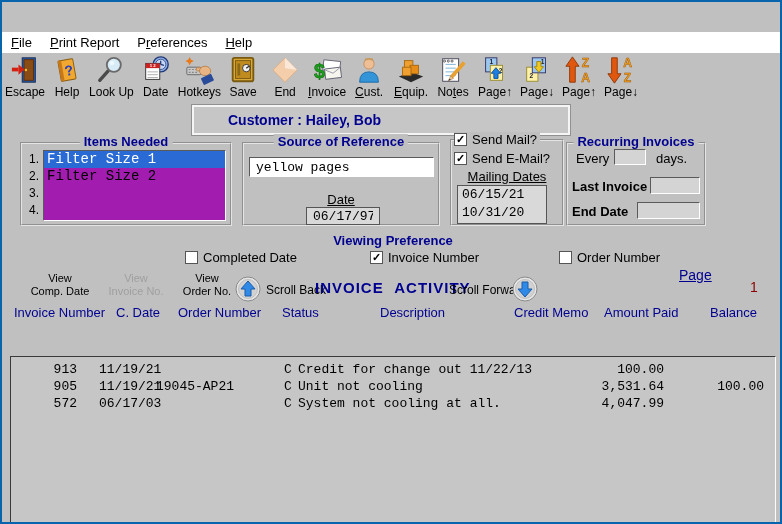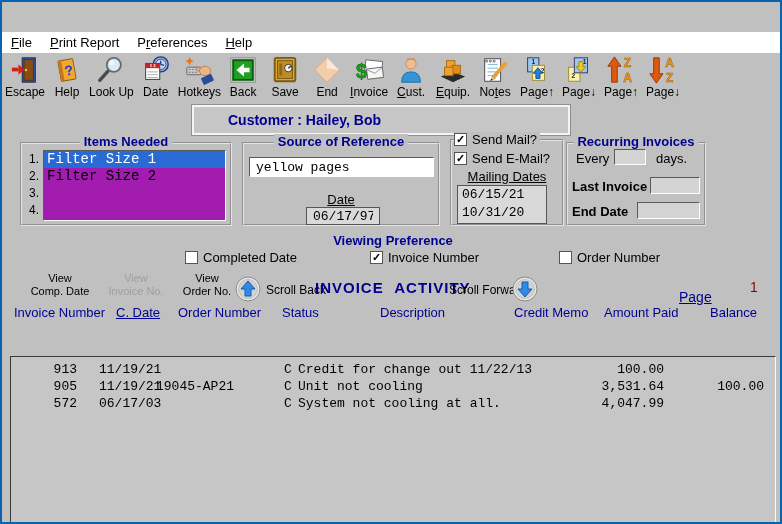--- a/index.html
+++ b/index.html
@@ -66,21 +66,21 @@
   
   .vp-title{position:absolute;left:0;top:231px;width:782px;text-align:center;
     font-size:13px;font-weight:bold;color:#000090;}
   
   .view-btn{position:absolute;text-align:center;font-size:11px;line-height:13px;white-space:nowrap;}
   .view-btn.disabled{color:#9f9f9f;}
   .scroll-btn{position:absolute;width:26px;height:26px;}
   .s-label{position:absolute;font-size:12px;white-space:nowrap;}
   .ia-title{position:absolute;left:313px;top:277px;font-size:15px;font-weight:bold;
     color:#000090;letter-spacing:1px;word-spacing:6px;white-space:nowrap;}
-  .page-label{position:absolute;left:677px;top:287px;font-size:14px;color:#000090;text-decoration:underline;}
+  .page-label{position:absolute;left:677px;top:265px;font-size:14px;color:#000090;text-decoration:underline;}
   .page-num{position:absolute;left:748px;top:277px;font-size:14px;color:#8b0000;}
   
   .thead{position:absolute;top:303px;left:0;width:782px;height:15px;font-size:13px;color:#000090;}
   .thead span{position:absolute;white-space:nowrap;}
   .table-panel{position:absolute;left:8px;top:318px;width:766px;height:193px;background:#c6c6c6;
     border:1px solid;border-color:#3a3a3a #fbfbfb #fbfbfb #3a3a3a;box-sizing:border-box;margin-top:36px;}
   .trow{position:absolute;left:0;width:100%;height:17px;font-size:13px;
     font-family:"Liberation Mono","DejaVu Sans Mono",monospace;}
   .trow span{position:absolute;white-space:nowrap;}
   .c-inv{left:16px;width:50px;text-align:right;}
@@ -158,28 +158,20 @@
         <path d="M5 15.5h2M8.5 15.5h2M12 15.5h2M5 18.5h2M8.5 18.5h2M12 18.5h2" stroke="#888" stroke-width="1.2"></path>
         <rect x="13" y="13.5" width="7" height="3.4" rx="1.6" fill="#eab584" stroke="#b8834f"></rect>
         <ellipse cx="22.5" cy="17" rx="6" ry="5" fill="#eab584" stroke="#b8834f"></ellipse>
         <g transform="rotate(-25 25 26)">
             <rect x="19" y="22" width="12" height="8" rx="1" fill="#2a4a9a"></rect>
           </g>
       </svg>
       <span class="tlabel">Hotkeys</span>
     </div>
 
-    <div class="tbtn">
-      <svg viewBox="0 0 32 32">
-        <rect x="3" y="3" width="26" height="26" fill="#d6d6d6" stroke="#8a8a8a"></rect>
-        <rect x="5.5" y="5.5" width="21" height="21" fill="#1fa020" stroke="#0a5c10" stroke-width="2"></rect>
-        <path d="M9 16l8-7v4.5h6v5h-6V23z" fill="#fff"></path>
-      </svg>
-      <span class="tlabel">Back</span>
-    </div>
 
     <div class="tbtn">
       <svg viewBox="0 0 32 32">
         <rect x="5" y="3" width="22" height="25" rx="2" fill="#d8a838" stroke="#7a5a10" stroke-width="2"></rect>
         <rect x="8" y="6" width="16" height="19" fill="#c08c20" stroke="#7a5a10"></rect>
         <rect x="10" y="9" width="3" height="13" fill="#8a6a18"></rect>
         <circle cx="19.5" cy="14" r="4" fill="#f0f0f0" stroke="#333"></circle>
         <line x1="19.5" y1="14" x2="22.5" y2="12" stroke="#333" stroke-width="1.3"></line>
       </svg>
       <span class="tlabel">Save</span>
@@ -377,21 +369,21 @@
       <circle cx="13" cy="13" r="9.5" fill="#d2d2d2" stroke="#c0c0c0"></circle>
       <polygon points="13,21 6,13 10,13 10,6 16,6 16,13 20,13" fill="#2e8ae6" stroke="#1a5ca8"></polygon>
     </svg>
   </div>
 
   <span class="page-label">Page</span>
   <span class="page-num">1</span>
 
   <div class="thead">
     <span style="left:12px;">Invoice Number</span>
-    <span style="left:114px;text-decoration:underline;">C. Date</span>
+    <span style="left:114px;">C. Date</span>
     <span style="left:176px;">Order Number</span>
     <span style="left:280px;">Status</span>
     <span style="left:378px;">Description</span>
     <span style="left:512px;">Credit Memo</span>
     <span style="left:602px;">Amount Paid</span>
     <span style="left:708px;">Balance</span>
   </div>
 
   <div class="table-panel">
     <div class="trow" style="top:5px;">

